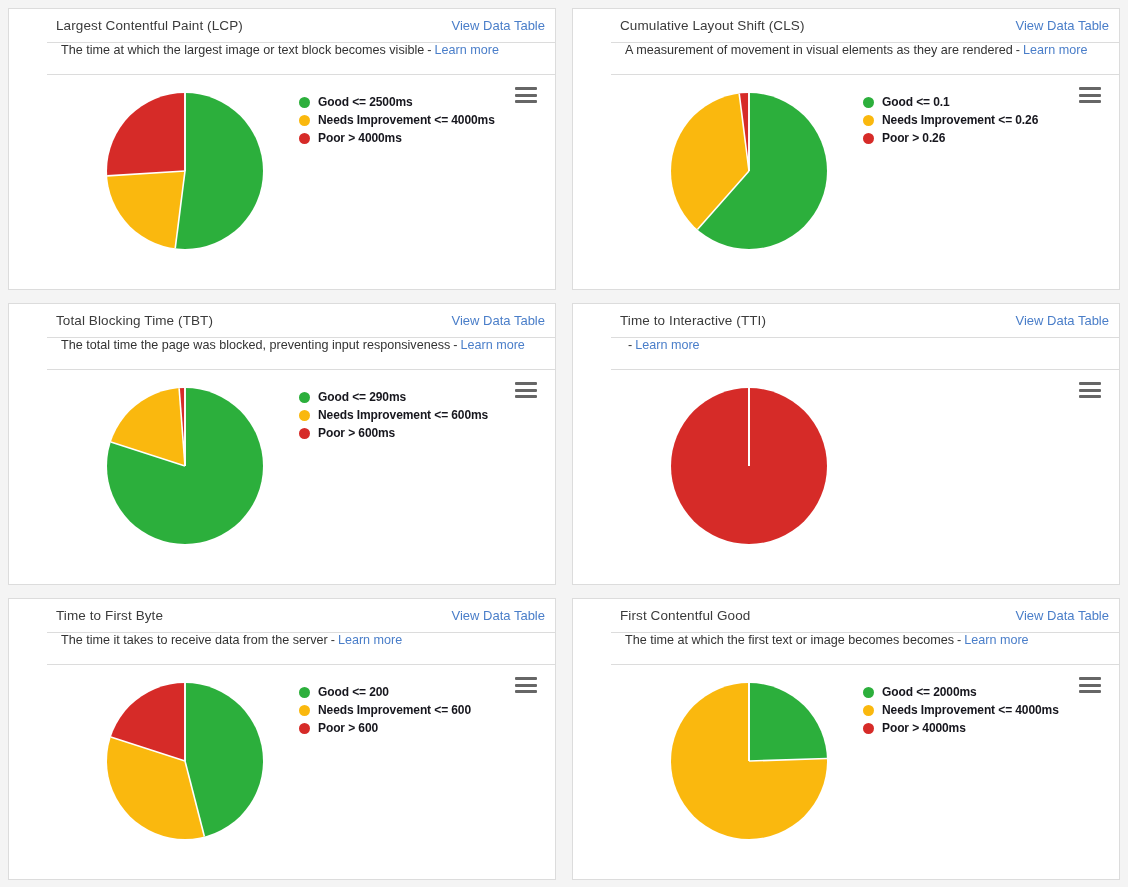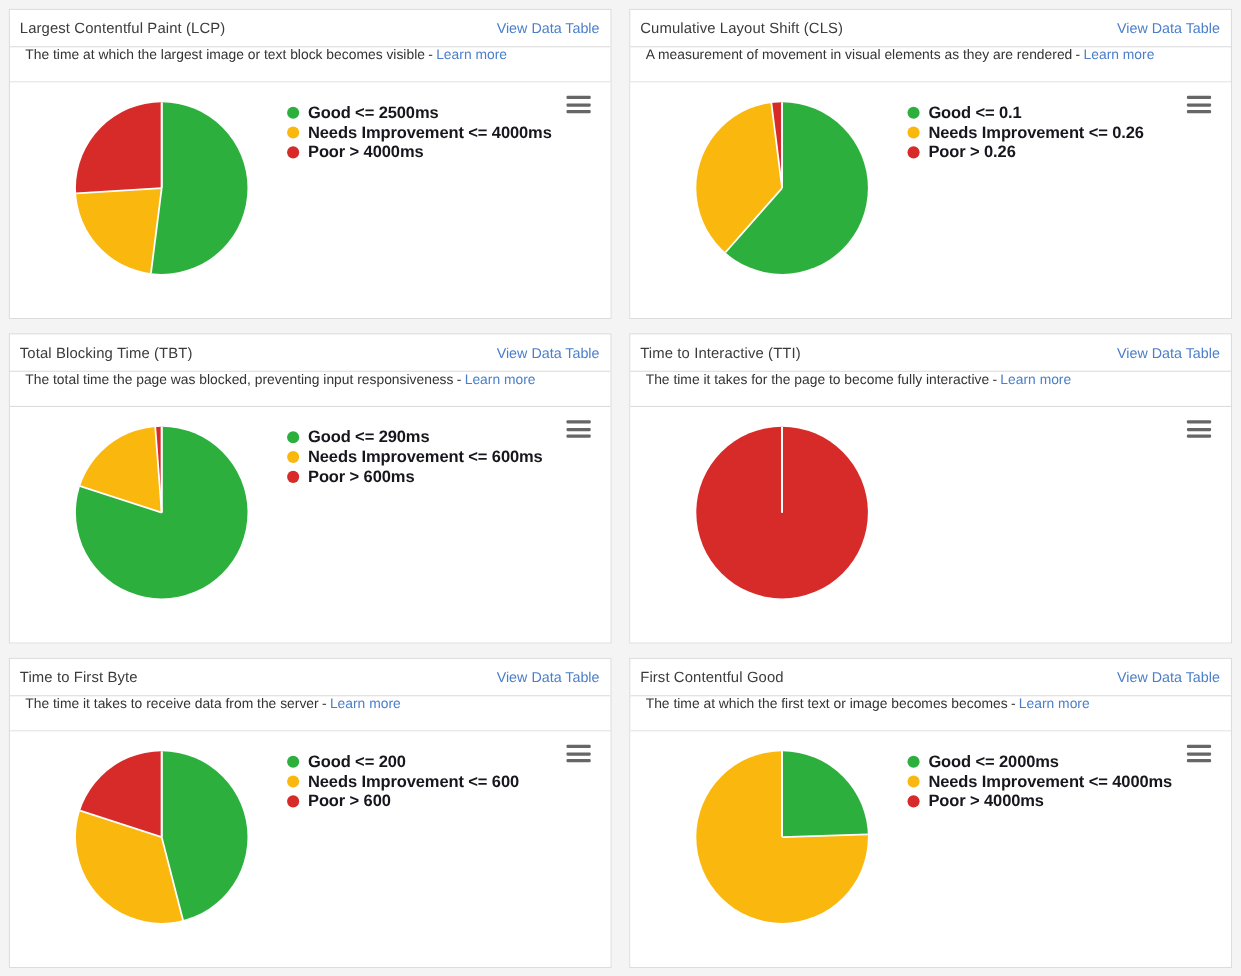--- a/index.html
+++ b/index.html
@@ -17,20 +17,21 @@
     column-gap: 16px;
     row-gap: 13px;
     padding: 8px 8px 0 8px;
   }
   .card {
     background: #ffffff;
     border: 1px solid #dcdcdc;
     display: flex;
     flex-direction: column;
     overflow: hidden;
+    padding-left: 38px;
   }
   .card-header {
     height: 34px;
     border-bottom: 1px solid #dcdcdc;
     display: flex;
     align-items: center;
     justify-content: space-between;
     padding: 0 10px 0 9px;
     flex: 0 0 auto;
   }
@@ -83,21 +84,21 @@
     height: 18px;
     margin-bottom: 0px;
   }
   .legend-dot {
     width: 11px; height: 11px;
     border-radius: 50%;
     margin-right: 8px;
     flex: 0 0 auto;
   }
   .legend-label {
-    font-size: 15px;
+    font-size: 12px;
     font-weight: bold;
     color: #16161d;
     letter-spacing: -0.1px;
     white-space: nowrap;
   }
   .hamburger {
     position: absolute;
     right: 18px; top: 12px;
     width: 22px; height: 16px;
     display: flex;
@@ -238,21 +239,20 @@
           <span></span>
         </div>
       </div>
     </div>
     <div class="card">
       <div class="card-header">
         <div class="card-title">Time to Interactive (TTI)</div>
         <a class="view-data-table">View Data Table</a>
       </div>
       <div class="card-desc">
-        <span>The time it takes for the page to become fully interactive</span>
         <span class="dash">-</span>
         <a class="learn-more">Learn more</a>
       </div>
       <div class="card-body">
         <div class="pie-wrap" style="position: absolute;">
           <div class="pie" style="background: conic-gradient(rgb(44, 175, 60) 0deg, rgb(44, 175, 60) 0deg, rgb(214, 43, 40) 0deg, rgb(214, 43, 40) 360deg);"></div>
           <svg width="156" height="156" viewBox="0 0 156 156" style="position: absolute; left: 0px; top: 0px; pointer-events: none;">
             <line x1="78" y1="78" x2="78" y2="0" stroke="#ffffff" stroke-width="1.6"></line>
             <line x1="78" y1="78" x2="78" y2="0" stroke="#ffffff" stroke-width="1.6"></line>
             <line x1="78" y1="78" x2="77.99999999999999" y2="0" stroke="#ffffff" stroke-width="1.6"></line>

